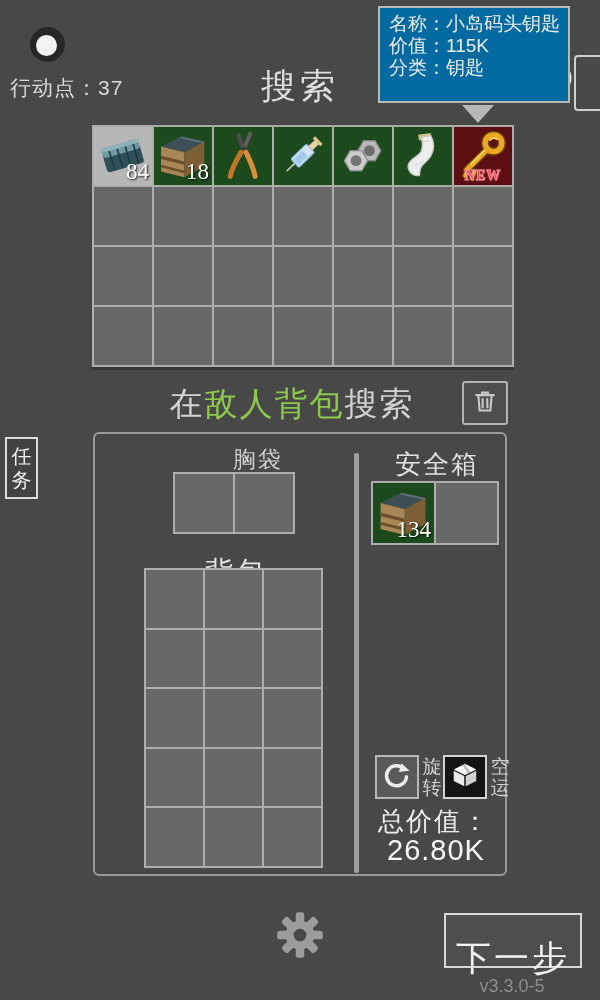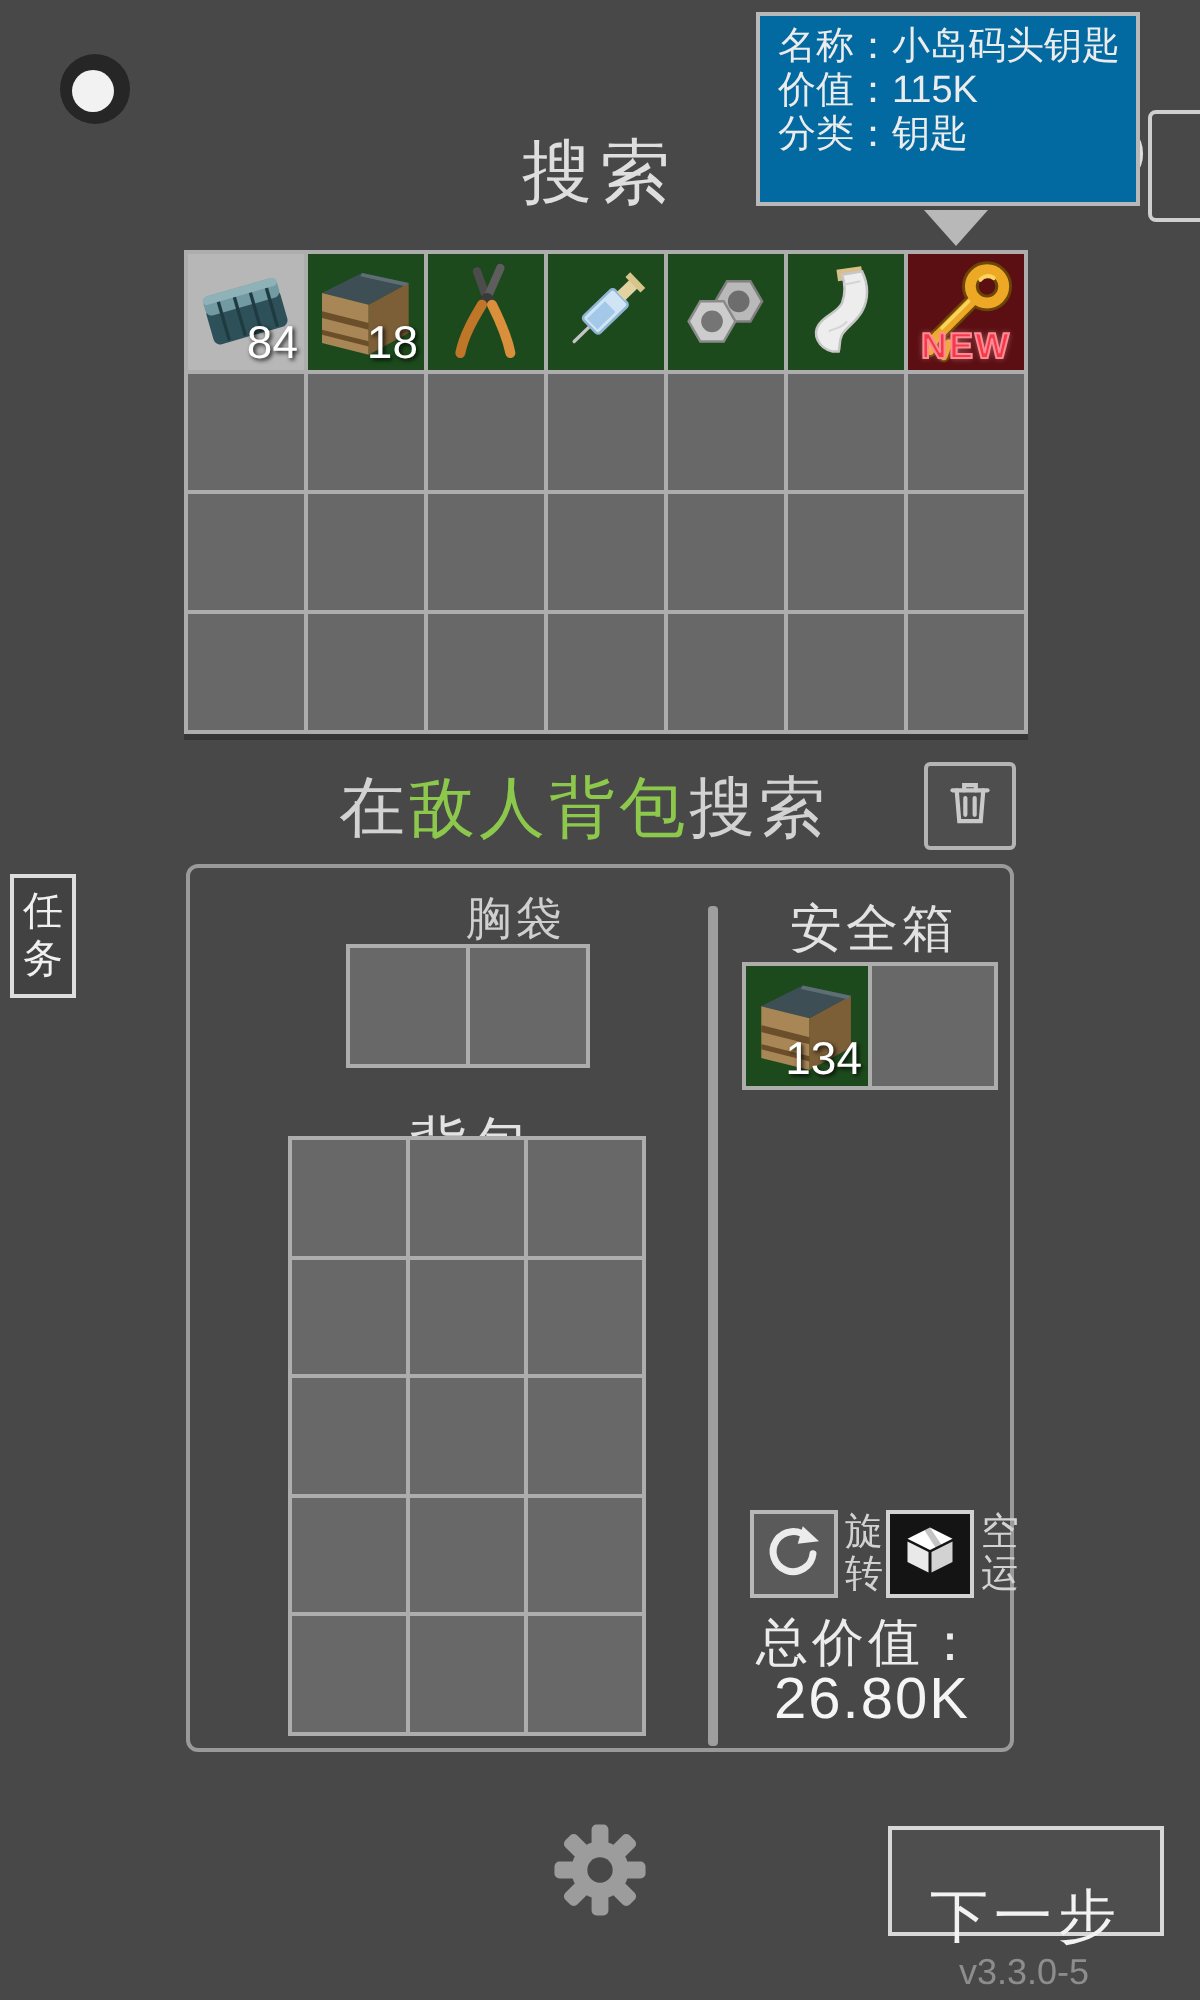--- a/index.html
+++ b/index.html
@@ -22,25 +22,25 @@
   
   .tooltip{position:absolute;left:378px;top:6px;width:192px;height:97px;background:#0369a1;border:2px solid #b8b8b8;z-index:5;
            padding:5px 0 0 9px;box-sizing:border-box;}
   .tooltip-line{font-size:19px;line-height:22px;color:#ececec;white-space:nowrap;}
   .tooltip-tail{position:absolute;left:462px;top:105px;width:0;height:0;z-index:5;
                 border-left:16px solid transparent;border-right:16px solid transparent;border-top:18px solid #b8b8b8;}
 
   
   .grid{display:grid;border:1px solid #adadad;background:#5a5a5a;}
   .cell{position:relative;box-sizing:border-box;border:1px solid #adadad;background:#686868;
-        display:flex;align-items:center;justify-content:center;}
+        display:flex;align-items:center;justify-content:center;font-family:Liberation Serif, serif;}
   .item-icon{width:92%;height:92%;display:flex;align-items:center;justify-content:center;}
   .item-icon svg{width:100%;height:100%;}
   .count{position:absolute;right:3px;bottom:0;font-size:23px;color:#ffffff;text-shadow:1px 1px 2px rgba(0,0,0,.85);}
-  .new-badge{position:absolute;left:0;right:0;bottom:1px;text-align:center;font-size:18px;font-weight:bold;letter-spacing:1px;
+  .new-badge{position:absolute;left:0;right:0;bottom:1px;text-align:center;font-size:14px;font-weight:bold;letter-spacing:1px;
              color:#f5394a;-webkit-text-stroke:1px #ff8a94;text-shadow:0 0 3px rgba(255,190,195,.55);}
 
   #search-grid{position:absolute;left:92px;top:125px;box-shadow:0 3px 0 rgba(0,0,0,.25);}
 
   
   .search-location{position:absolute;left:292px;top:382px;transform:translateX(-50%);font-size:33px;letter-spacing:2px;white-space:nowrap;}
   .search-location .plain{color:#d2d2d2;}
   .search-location .target{color:#8cc84b;}
   .trash-button{position:absolute;left:462px;top:381px;width:46px;height:44px;border:2px solid #b4b4b4;border-radius:3px;
                 background:#4e4e4e;display:flex;align-items:center;justify-content:center;box-sizing:border-box;}
@@ -73,32 +73,33 @@
   #airlift-label{left:394px;top:322px;}
 
   .total-label{position:absolute;left:283px;top:370px;font-size:26px;color:#ececec;letter-spacing:2px;font-family:Liberation Mono, monospace;}
   .total-value{position:absolute;left:292px;top:400px;font-size:29px;color:#f5f5f5;letter-spacing:1px;}
 
   
   .gear-button{position:absolute;left:272px;top:909px;width:56px;height:56px;display:flex;align-items:center;justify-content:center;}
   .gear-button svg{width:54px;height:54px;}
   .next-button{position:absolute;left:444px;top:913px;width:138px;height:55px;border:2px solid #d8d8d8;background:#4e4e4e;
                box-sizing:border-box;display:flex;align-items:center;justify-content:center;}
-  .next-button span{font-size:29px;color:#f2f2f2;letter-spacing:3px;margin-top:36px;}
+  .next-button span{font-size:35px;color:#f2f2f2;letter-spacing:3px;margin-top:36px;}
   .version{position:absolute;left:512px;top:976px;transform:translateX(-50%);font-size:18px;color:#8d8d8d;}
 </style>
 </head>
 <body>
 
 <div id="app">
 
   <div class="status-circle">
     <div class="inner"></div>
   </div>
 
+  <div class="action-points"><span>行动点：</span><span>37</span></div>
 
   <div class="page-title">搜索</div>
 
   <div class="hidden-button"></div>
   <div class="hidden-glyph">)</div>
 
   <div class="tooltip" id="tooltip">
       <div class="tooltip-line"><span>名称：</span><span>小岛码头钥匙</span></div>
       <div class="tooltip-line"><span>价值：</span><span>115K</span></div>
       <div class="tooltip-line"><span>分类：</span><span>钥匙</span></div>

